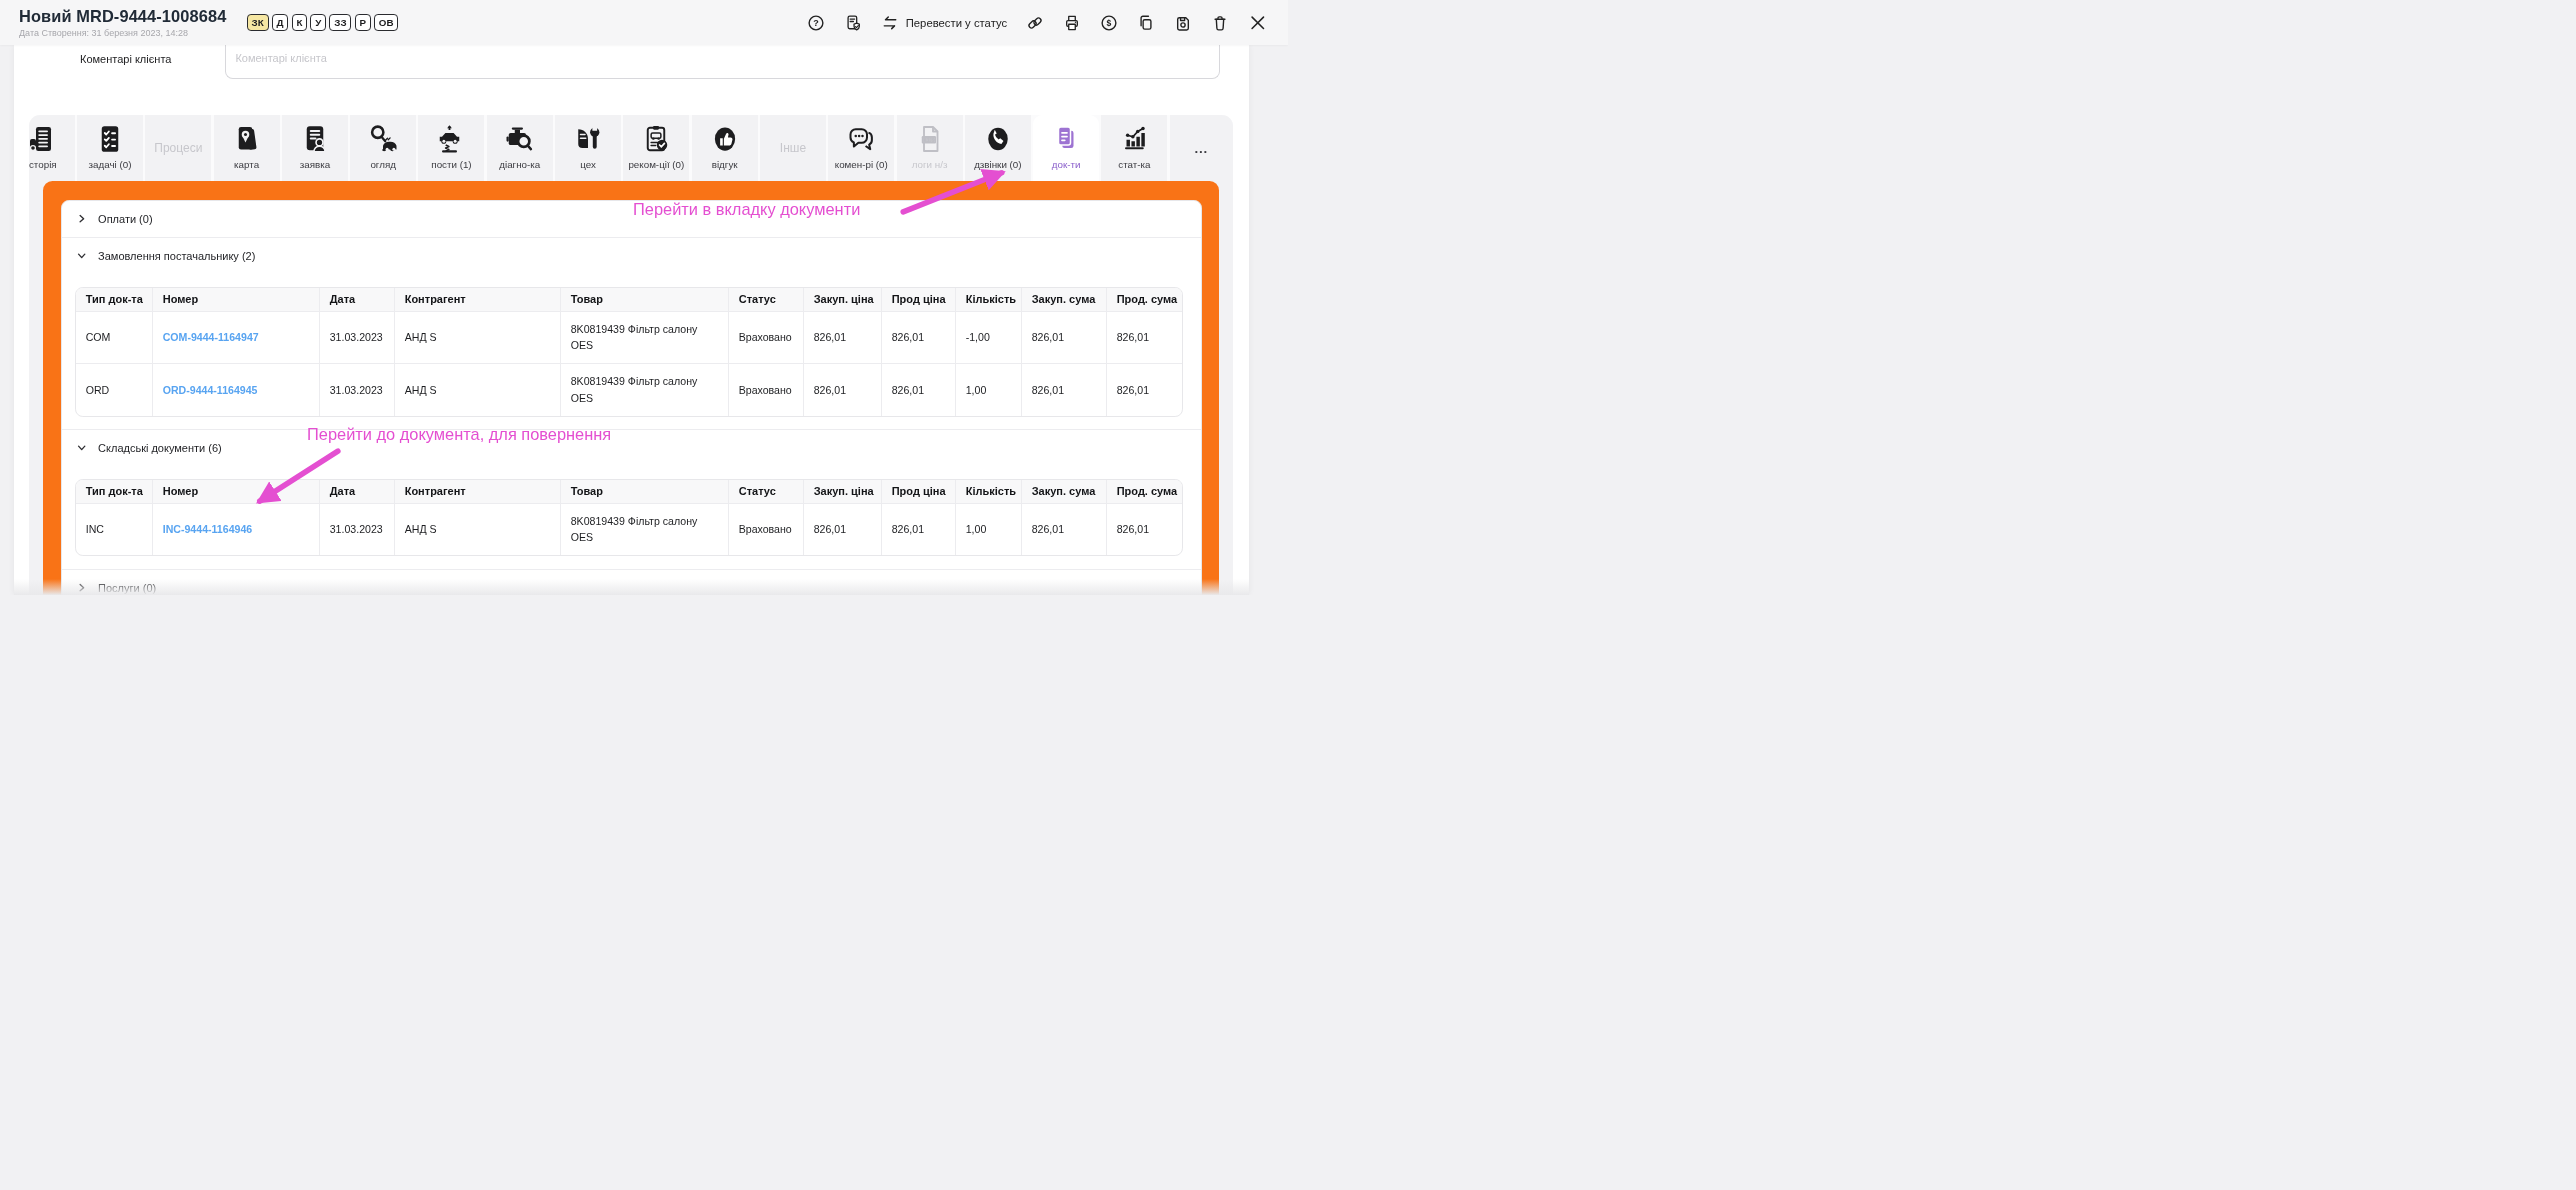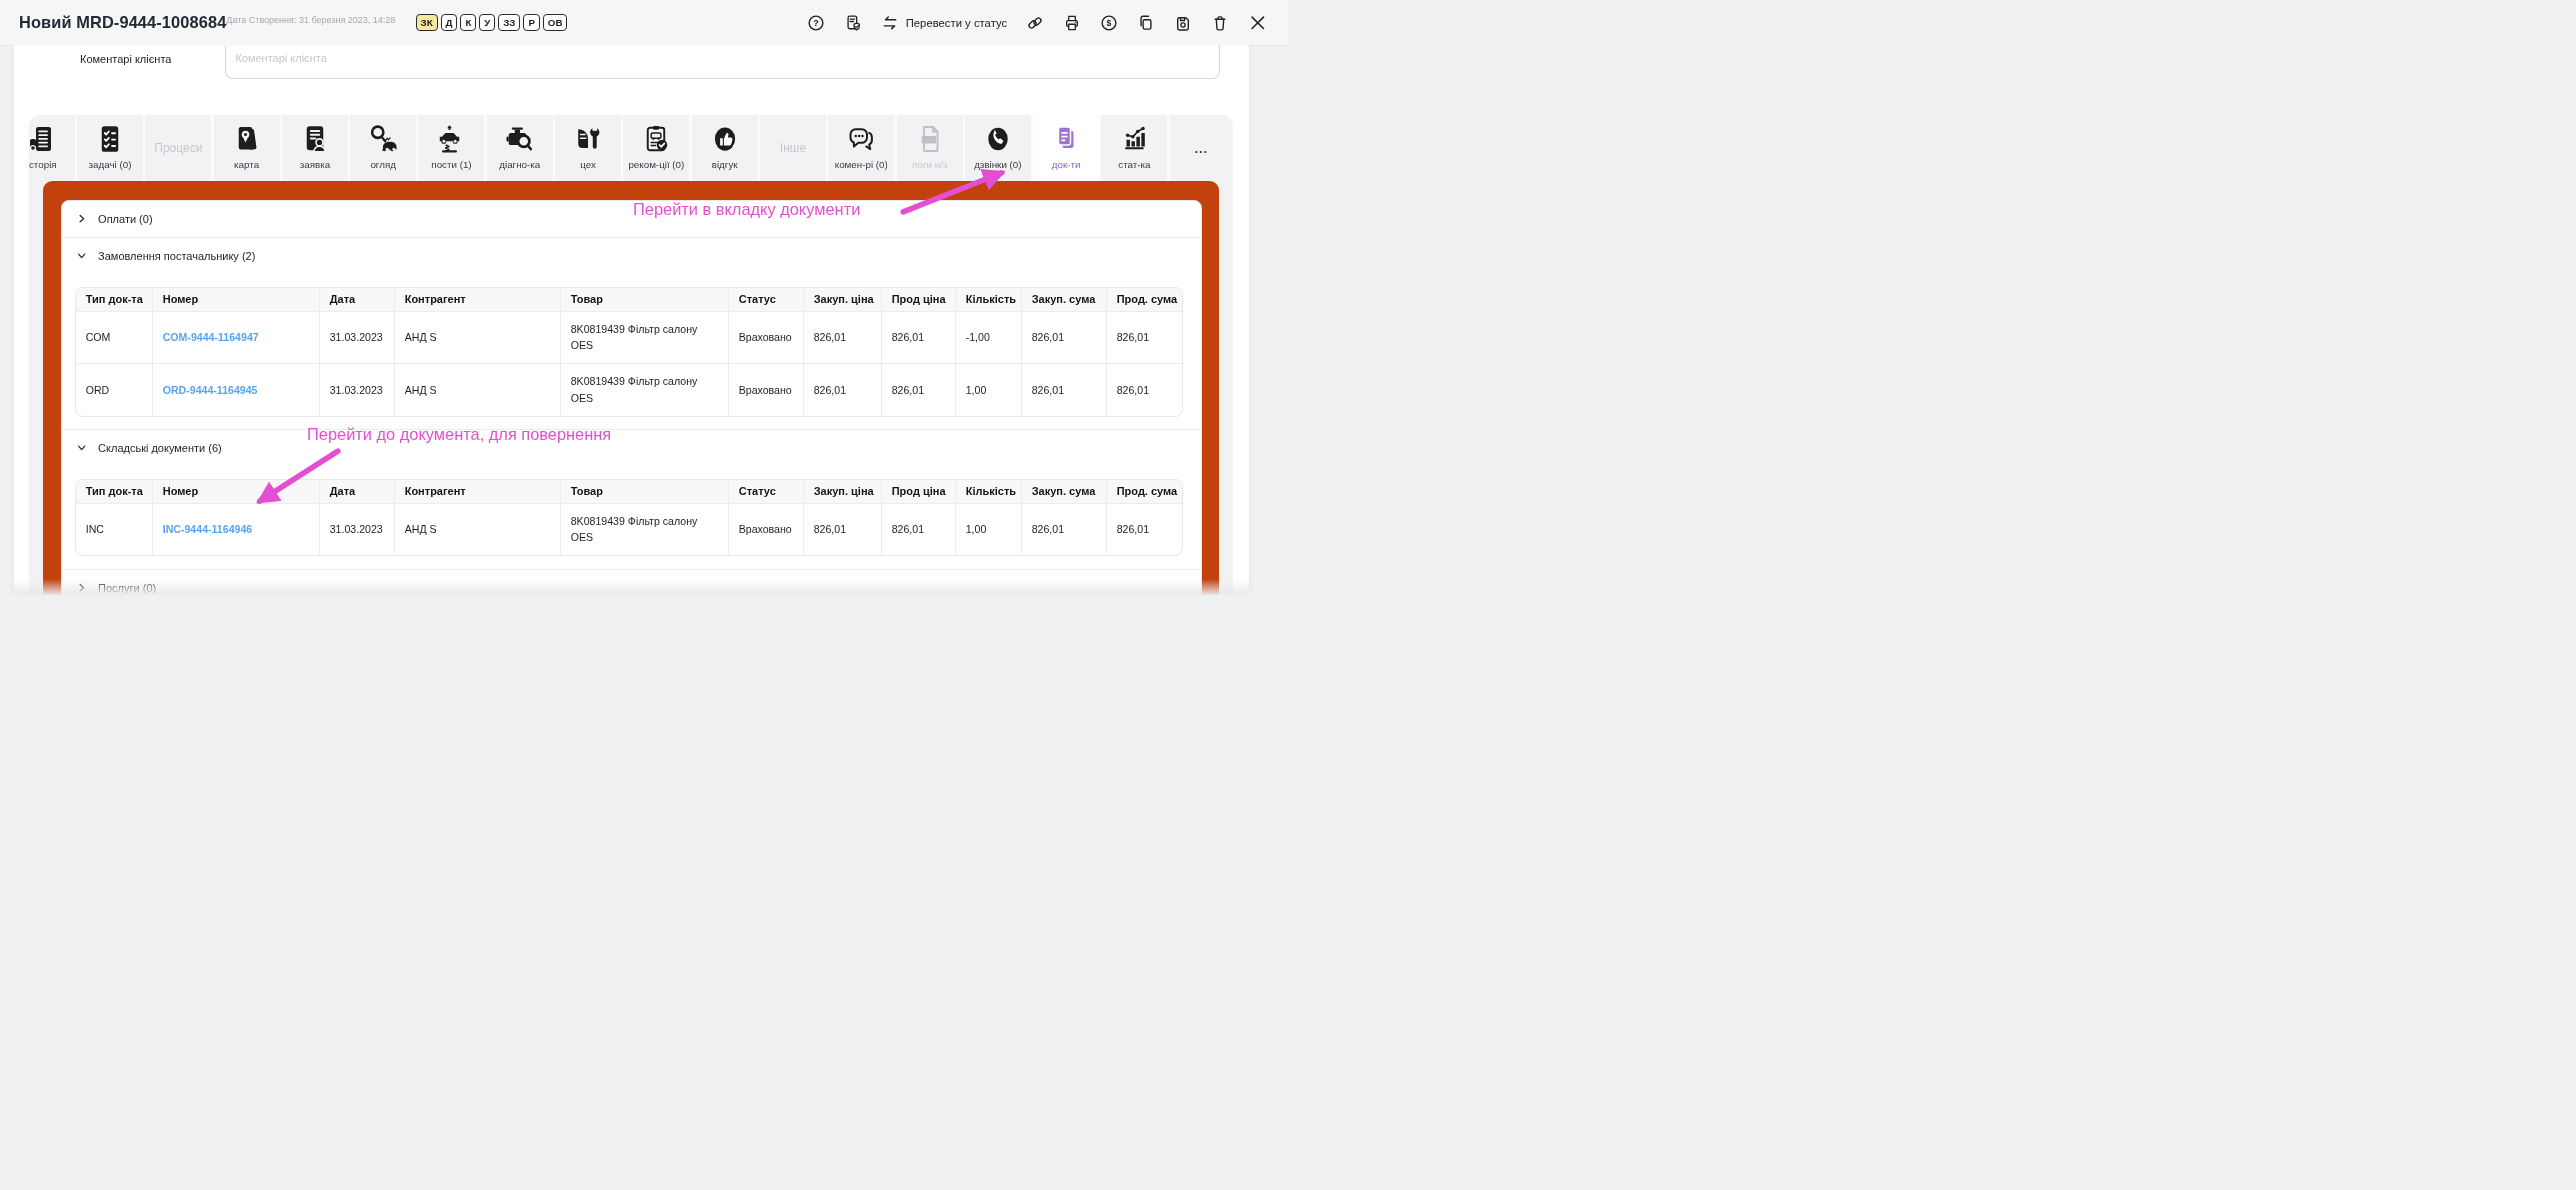--- a/index.html
+++ b/index.html
@@ -4,21 +4,21 @@
 <style>
   html,body{margin:0;padding:0;background:#f1f1f3;}
   body{width:1288px;height:595px;position:relative;overflow:hidden;
        font-family:"Liberation Sans","DejaVu Sans",sans-serif;color:#1d1e21;}
   svg{display:block}
 
   
   .topbar{position:absolute;top:0;left:0;right:0;height:45px;background:#f6f6f7;
           display:flex;align-items:center;padding:0 20.3px 0 19px;box-sizing:border-box;
           z-index:30;box-shadow:0 0.8px 2.3px rgba(0,0,0,.05);}
-  .title-wrap{display:flex;flex-direction:row;justify-content:center;}
+  .title-wrap{display:flex;flex-direction:column;justify-content:center;}
   .title-wrap .t{font-size:16.4px;font-weight:700;color:#212b37;letter-spacing:0.1px;white-space:nowrap;}
   .title-wrap .s{font-size:9px;color:#a7a7ac;margin-top:1.6px;}
   .badges{display:flex;gap:3.1px;margin-left:20.3px;align-items:center;}
   .badge{border:1.6px solid #2a2b2f;border-radius:3.9px;background:#fff;color:#1d1d1f;
          font-size:9.8px;font-weight:700;padding:1.6px 3.9px;line-height:1.15;}
   .badge.accent{background:#f6e7a3;}
   .toolbar{margin-left:auto;display:flex;align-items:center;gap:19px;}
   .tb{display:flex;align-items:center;gap:7px;cursor:pointer;color:#222;}
   .transfer-label{font-size:11.3px;color:#222;white-space:nowrap;}
 
@@ -48,21 +48,21 @@
   .tab.text-only .lb{margin:0;font-size:12px;}
   .tab.disabled .ic{color:#bfbfc5;}
   .tab.disabled .lb{color:#c7c7cc;}
   .tab.active{background:#fff;border-radius:9.4px 9.4px 0 0;}
   .tab.active .ic{color:#9d73d2;}
   .tab.active .lb{color:#8a5ecb;}
   .tab-more{flex:1;background:#f2f2f4;display:flex;align-items:center;justify-content:center;
             font-size:13.3px;font-weight:700;color:#3b3b40;letter-spacing:0.8px;cursor:pointer;}
 
   
-  .card{position:absolute;top:66px;left:14px;right:14px;bottom:0;background:#c2410c;
+  .card{position:absolute;top:66px;left:14px;right:14px;bottom:0;background:#f97316;
         border-radius:9.4px 9.4px 0 0;}
   .sections{margin:19px 16.4px 0 18px;border:0.8px solid #e7e7ea;border-radius:7.8px;
             background:#fff;overflow:hidden;}
   .sec-row{height:36px;display:flex;align-items:center;gap:11.7px;padding:0 15px;cursor:pointer;}
   .sec-title{font-size:11px;color:#1e1f23;}
   .sec-div{border-top:0.8px solid #ececef;}
   .sec-content{padding:12.5px 18px 12.5px 13.3px;}
   .tbl-wrap{border:0.8px solid #e7e7ea;border-radius:7.8px;overflow:hidden;}
   table.doc-table{width:100%;border-collapse:separate;border-spacing:0;table-layout:fixed;}
   table.doc-table th{background:#f8f8f9;font-weight:700;color:#131417;text-align:left;

